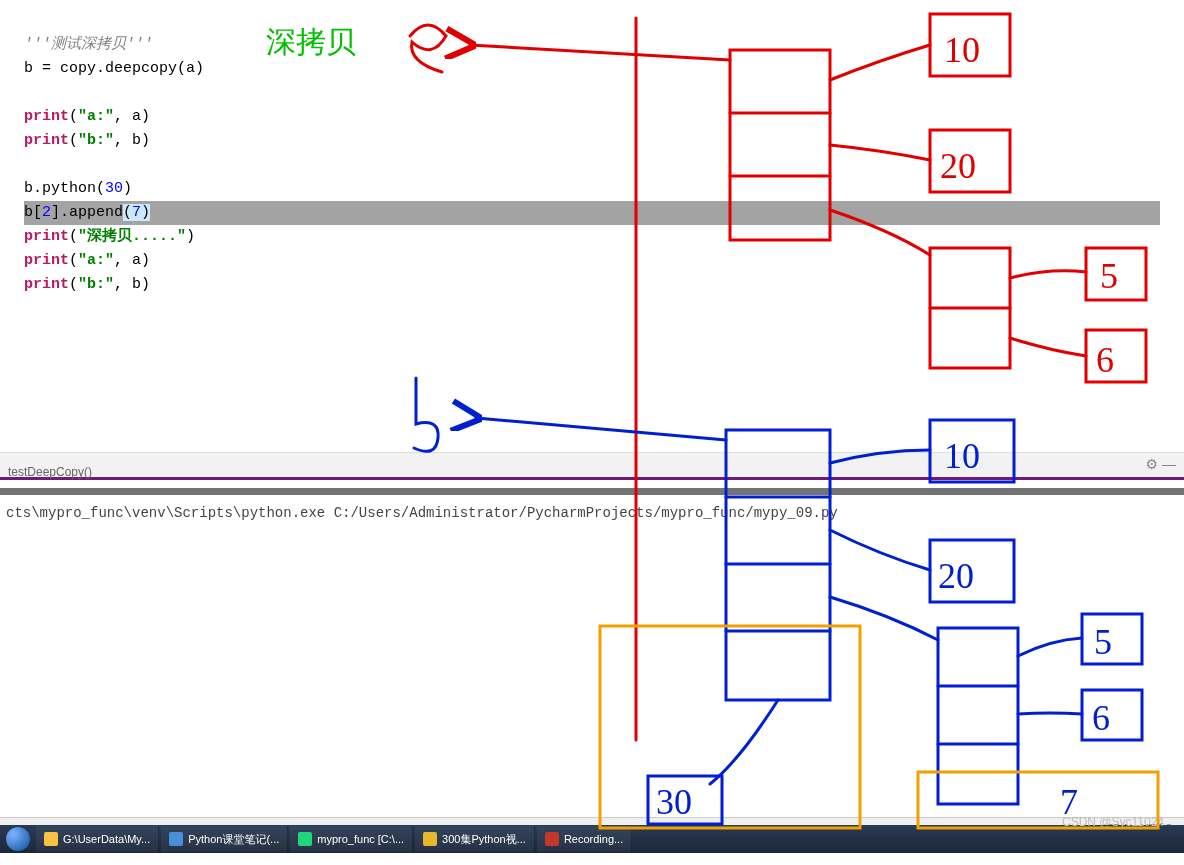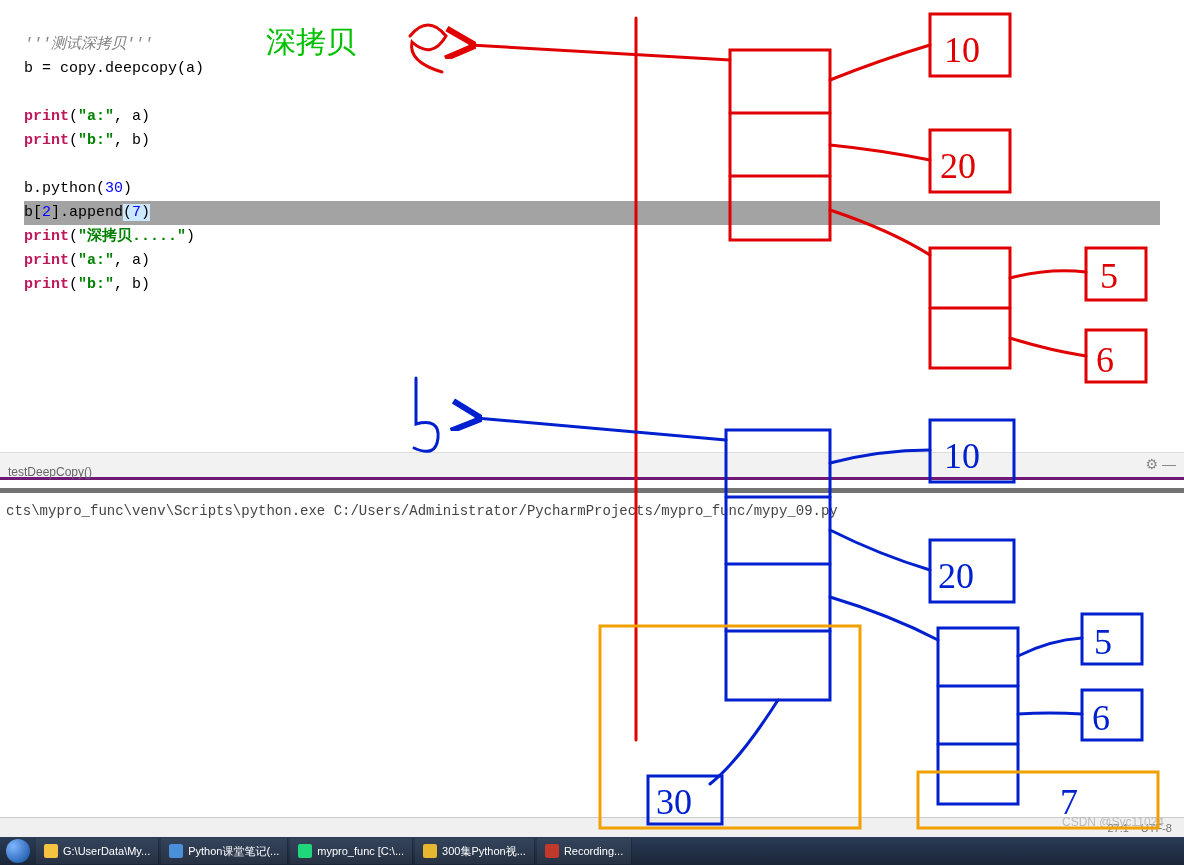--- a/index.html
+++ b/index.html
@@ -12,27 +12,27 @@
   .str { color: #008000; font-weight: bold; }
   .kw { color: #be185d; font-weight: bold; }
   .highlight-line { background: #a3a3a3; display: inline-block; width: 100%; }
   .sel { background: #cce8ff; }
 
   .green-label { position: absolute; left: 228px; top: 22px; color: #00c000; font-size: 30px; font-family: "SimSun","Microsoft YaHei",sans-serif; font-weight: normal; margin-left: 38px; }
 
   .breadcrumb { position: absolute; left: 0; top: 452px; width: 100%; height: 24px; background: #f2f2f2; color: #666; font-size: 12px; font-family: sans-serif; padding: 12px 8px; border-top: 1px solid #ddd; border-bottom: 3px solid #701a75; }
   .breadcrumb-tools { position: absolute; right: 8px; top: 3px; color: #888; font-size: 14px; }
 
-  .console { position: absolute; left: 0; top: 488px; width: 100%; height: 350px; background: #fff; padding: 10px 6px; font-size: 14px; color: #444; border-top: 5px solid #737373; }
+  .console { position: absolute; left: 0; top: 488px; width: 100%; height: 350px; background: #fff; padding: 10px 6px; font-size: 14px; color: #444; border-top: 7px solid #737373; }
   .console-line { white-space: pre; }
 
   .status-bar { position: absolute; left: 0; bottom: 28px; width: 100%; height: 20px; background: #f0f0f0; border-top: 1px solid #ccc; font-size: 11px; color: #777; font-family: sans-serif; }
   .status-bar span { float: right; margin-right: 12px; line-height: 20px; }
 
-  .taskbar { position: absolute; left: 0; bottom: 0; width: 100%; height: 28px; background: linear-gradient(#2a3b55,#1b2638); display: flex; align-items: center; font-family: "Segoe UI",sans-serif; font-size: 11px; color: #fff; }
+  .taskbar { position: absolute; left: 0; bottom: 12px; width: 100%; height: 28px; background: linear-gradient(#2a3b55,#1b2638); display: flex; align-items: center; font-family: "Segoe UI",sans-serif; font-size: 11px; color: #fff; }
   .task-item { display: flex; align-items: center; height: 26px; padding: 0 8px; margin-right: 2px; background: rgba(255,255,255,0.05); border-right: 1px solid rgba(0,0,0,0.3); white-space: nowrap; }
   .task-icon { display: inline-block; width: 14px; height: 14px; margin-right: 5px; background: #4a90d9; border-radius: 2px; }
   .task-icon.folder { background: #f5c242; }
   .task-icon.pc { background: #20d67b; }
   .task-icon.py { background: #e8b730; }
   .task-icon.rec { background: #c0392b; }
   .start-orb { width: 24px; height: 24px; border-radius: 50%; background: radial-gradient(circle at 30% 30%, #7fb5ff, #0a4b9b); margin: 0 6px; }
 
   .watermark { position: absolute; right: 20px; bottom: 36px; color: #bbb; font-size: 12px; font-family: sans-serif; }
 

